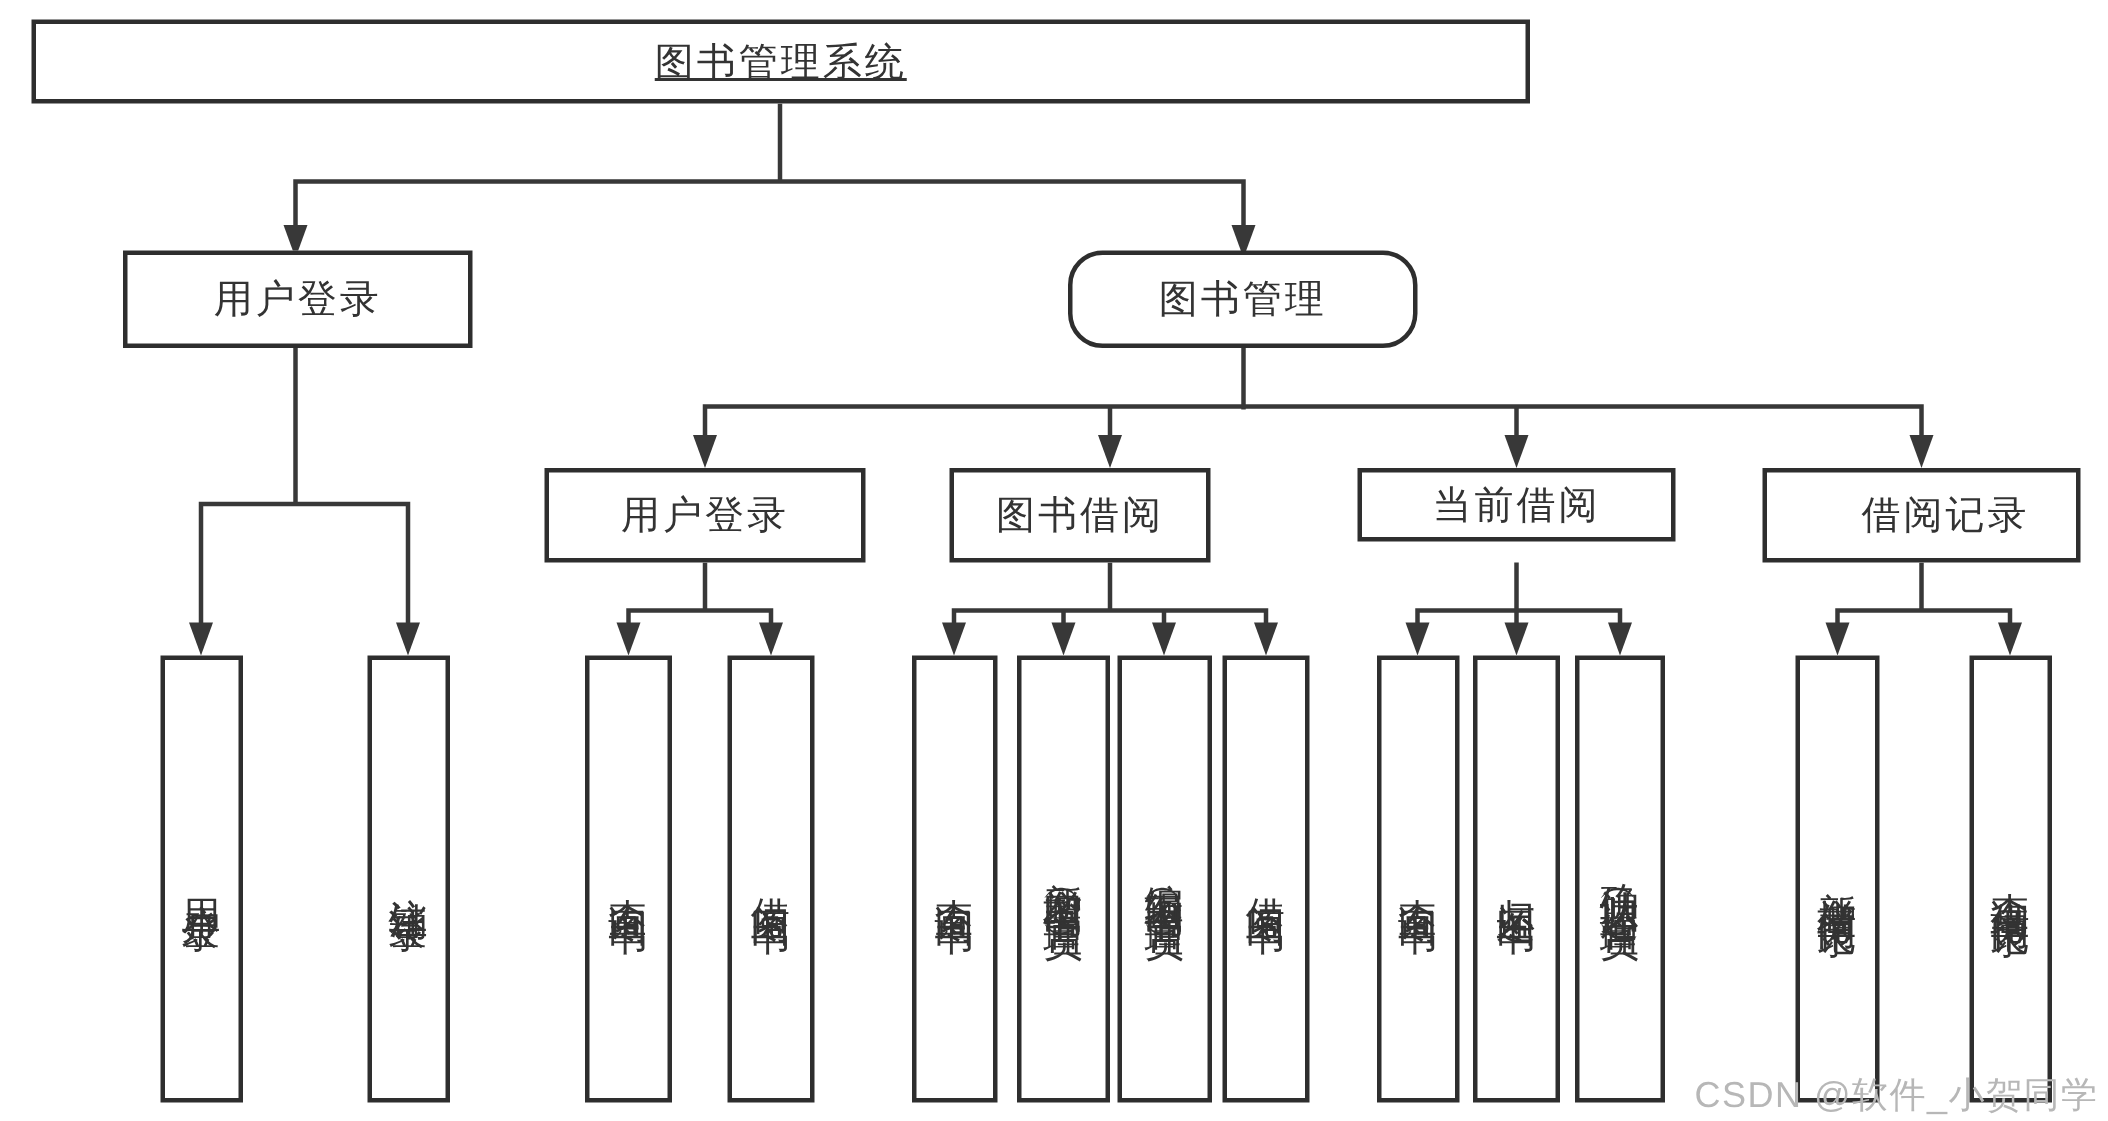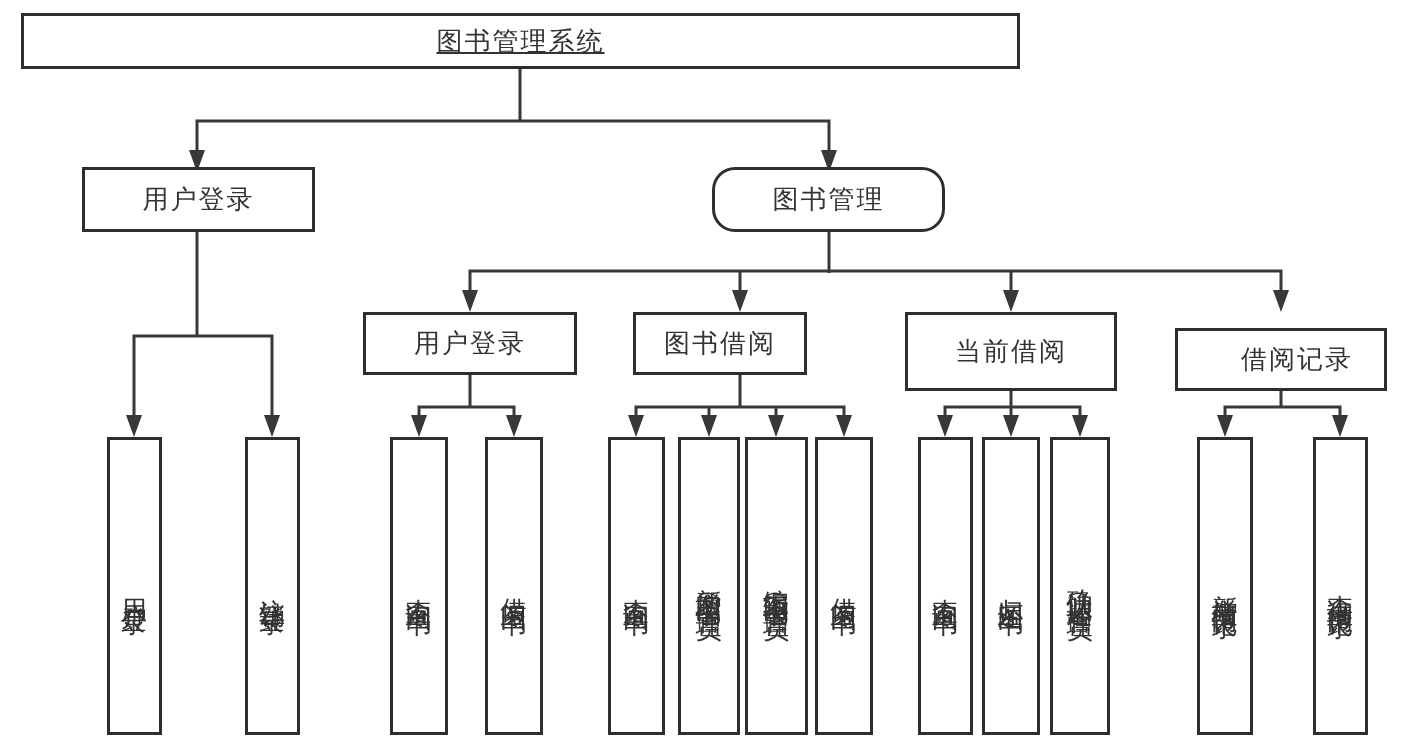--- a/index.html
+++ b/index.html
@@ -109,22 +109,22 @@
     <polygon points="1332,415 1348,415 1340,437"></polygon>
   </svg>
 
   <div class="box hbox" style="left:21px; top:13px; width:999px; height:56px;text-decoration:underline;">图书管理系统</div>
 
   <div class="box hbox" style="left:82px; top:167px; width:233px; height:65px;">用户登录</div>
   <div class="box hbox" style="left:712px; top:167px; width:233px; height:65px;border-radius:23px;">图书管理</div>
 
   <div class="box hbox" style="left:363px; top:312px; width:214px; height:63px;">用户登录</div>
   <div class="box hbox" style="left:633px; top:312px; width:174px; height:63px;">图书借阅</div>
-  <div class="box hbox" style="left:905px; top:312px; width:212px; height:79px;">当前借阅</div>
-  <div class="box hbox" style="left:1175px; top:328px; width:212px; height:63px;padding-left:32px;">借阅记录</div>
+  <div class="box hbox" style="left:905px; top:312px; width:212px; height:49px;">当前借阅</div>
+  <div class="box hbox" style="left:1175px; top:312px; width:212px; height:63px;padding-left:32px;">借阅记录</div>
 
   <div class="box vbox" style="left:107px; top:437px; width:55px; height:298px;">
     <span class="v-text">用户登录</span>
   </div>
   <div class="box vbox" style="left:245px; top:437px; width:55px; height:298px;">
     <span class="v-text">注销登录</span>
   </div>
 
   <div class="box vbox" style="left:390px; top:437px; width:58px; height:298px;">
     <span class="v-text">查询图书</span>
@@ -156,14 +156,15 @@
     <span class="v-text">确认归还（管理员）</span>
   </div>
 
   <div class="box vbox" style="left:1197px; top:437px; width:56px; height:298px;">
     <span class="v-text">新增借阅记录</span>
   </div>
   <div class="box vbox" style="left:1313px; top:437px; width:55px; height:298px;">
     <span class="v-text">查询借阅记录</span>
   </div>
 
+  <div class="watermark">CSDN @软件_小贺同学</div>
 
 </div>
 
 </body></html>

